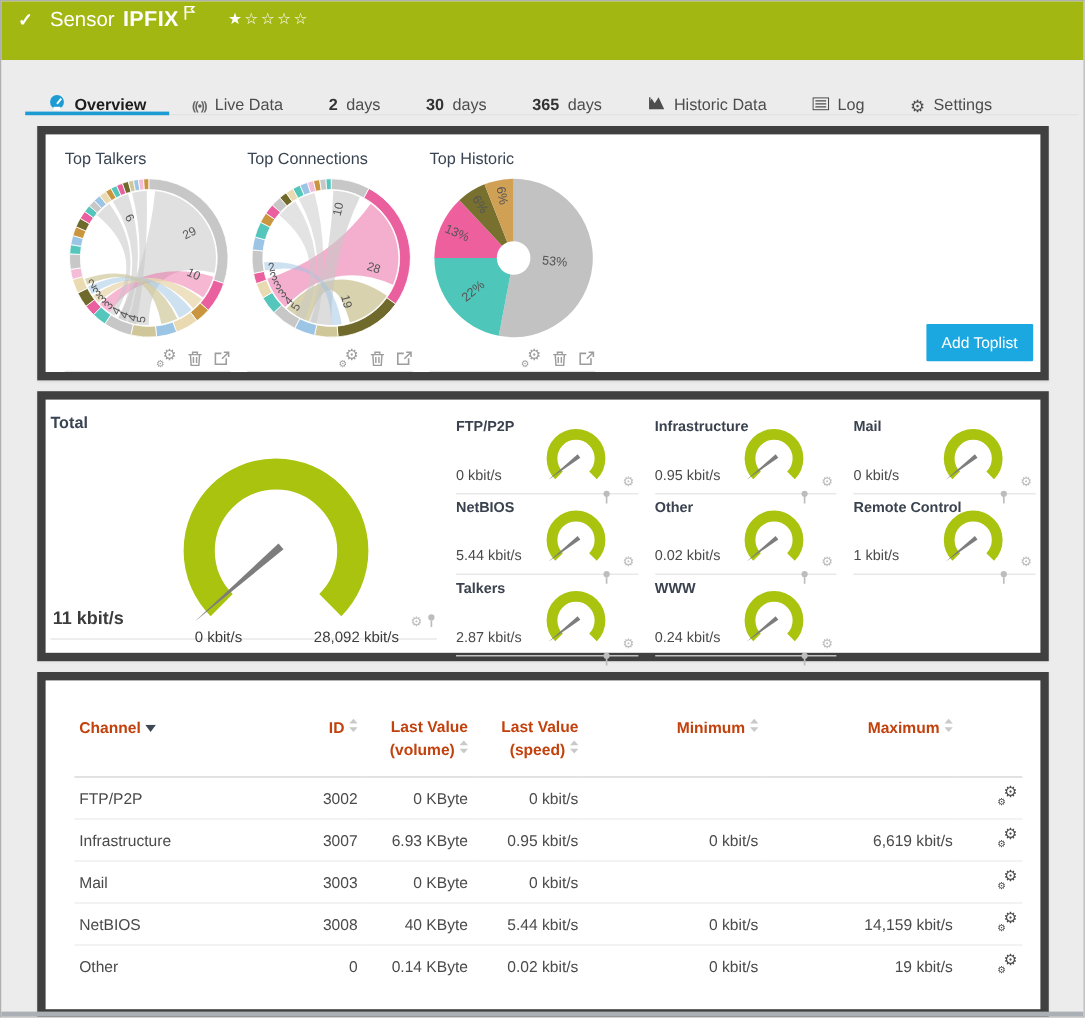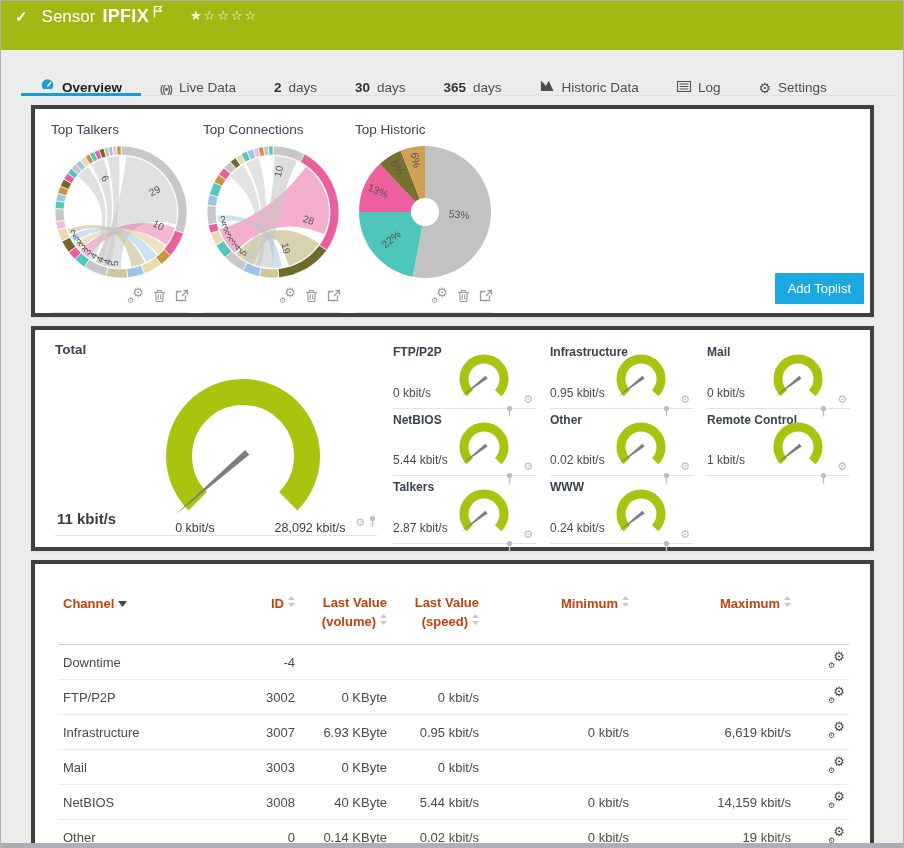--- a/index.html
+++ b/index.html
@@ -18,35 +18,35 @@
   
   .tabs{display:flex;align-items:stretch;height:36px;margin:10px 4px 0 20px;border-bottom:1px solid #e2e2e2;}
   .tab{display:flex;align-items:flex-end;gap:7px;padding:0 19px;font-size:13.5px;color:#4d4d4d;
     cursor:pointer;position:relative;white-space:nowrap;}
   .tab .num{font-weight:bold;color:#333;}
   .tab.active{color:#1c1c1c;font-weight:bold;}
   .tab.active::after{content:"";position:absolute;left:0;right:0;bottom:-1px;height:3px;background:#1d9cd3;}
   .ico-broadcast{font-size:10px;color:#666;letter-spacing:-1px;font-weight:bold;}
   .ico-gear{color:#4d4d4d;font-size:14px;line-height:1;}
   
-  .card{background:#fff;border:4px solid #404040;box-shadow:0 1px 2px rgba(0,0,0,.07);margin:9px 29px 0 30px;position:relative;}
+  .card{background:#fff;border:7px solid #404040;box-shadow:0 1px 2px rgba(0,0,0,.07);margin:9px 29px 0 30px;position:relative;}
   
   .toplists{height:212px;padding:11px 16px 0 16px;display:flex;gap:14px;}
   .chart-col{width:138px;border-bottom:1px solid #e3e3e3;padding-bottom:3px;}
   .ct-title{font-size:13.5px;color:#3a4553;margin:2px 0 2px 0;}
   .chart-svg{display:block;cursor:pointer;}
   .ct-tools{display:flex;justify-content:flex-end;align-items:center;gap:9px;height:17px;margin-top:1px;}
   .gears{position:relative;width:17px;height:15px;display:inline-block;cursor:pointer;}
   .gears .gbig{position:absolute;right:0;top:-3px;font-size:13px;color:#9d9d9d;}
   .gears .gsmall{position:absolute;left:0;bottom:-2px;font-size:8px;color:#9d9d9d;}
   .tool{cursor:pointer;display:inline-flex;}
   .add-btn{position:absolute;right:6px;bottom:9px;background:#1ba8e0;color:#fff;border:none;
     font-family:"Liberation Sans",sans-serif;font-size:13px;padding:8px 13px;cursor:pointer;border-radius:1px;}
   
-  .gaugecard{height:225px;padding:11px 20px;display:flex;}
+  .gaugecard{height:225px;padding:11px 4px;display:flex;}
   .total-area{width:322px;position:relative;border-bottom:1px solid #e3e3e3;margin-right:16px;}
   .t-label{position:absolute;left:0;top:1px;font-size:13.5px;color:#3a4553;font-weight:bold;}
   .t-min,.t-max{position:absolute;top:180px;font-size:12.5px;color:#3c3c3c;width:110px;text-align:center;}
   .t-min{left:85px;}
   .t-max{left:200px;}
   .t-value{position:absolute;left:2px;bottom:8px;font-size:15px;font-weight:bold;color:#3c3c3c;}
   .corner-ico{position:absolute;right:0;bottom:4px;display:flex;align-items:center;gap:3px;}
   .corner-ico .cg{font-size:11px;color:#bdbdbd;line-height:1;}
   .tile-grid{flex:1;display:grid;grid-template-columns:repeat(3,1fr);column-gap:14px;grid-auto-rows:67.5px;}
   .tile{position:relative;border-bottom:1px solid #e3e3e3;}
@@ -494,29 +494,20 @@
                 </svg></span></th>
             <th><span>Maximum</span><span class="sort"><svg width="7" height="11">
                   <path d="M3.5 0L7 4H0z" fill="#c9c9c9"></path>
                   <path d="M3.5 11L0 7h7z" fill="#c9c9c9"></path>
                 </svg></span></th>
             <th></th>
           </tr>
         </thead>
         <tbody>
           <tr>
-            <td class="left">Downtime</td>
-            <td>-4</td>
-            <td></td>
-            <td></td>
-            <td></td>
-            <td></td>
-            <td><span class="rowgears"><span class="gbig">⚙</span><span class="gsmall">⚙</span></span></td>
-          </tr>
-          <tr>
             <td class="left">FTP/P2P</td>
             <td>3002</td>
             <td>0 KByte</td>
             <td>0 kbit/s</td>
             <td></td>
             <td></td>
             <td><span class="rowgears"><span class="gbig">⚙</span><span class="gsmall">⚙</span></span></td>
           </tr>
           <tr>
             <td class="left">Infrastructure</td>

